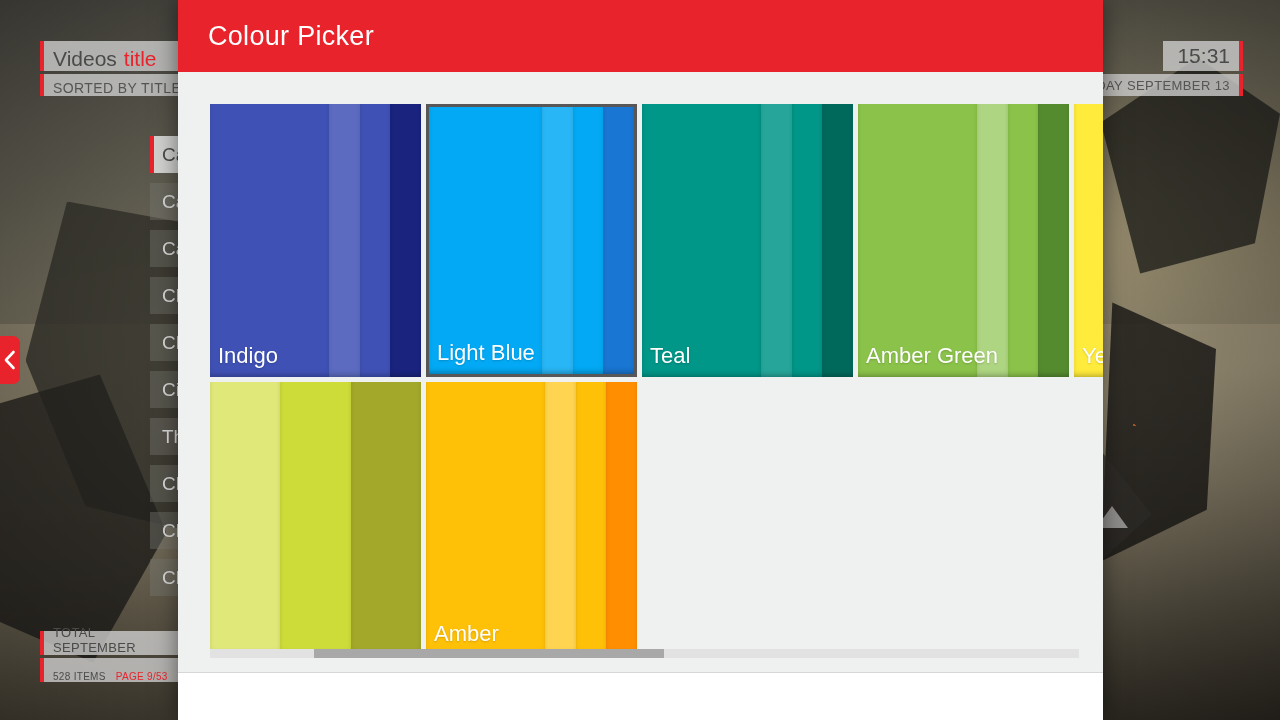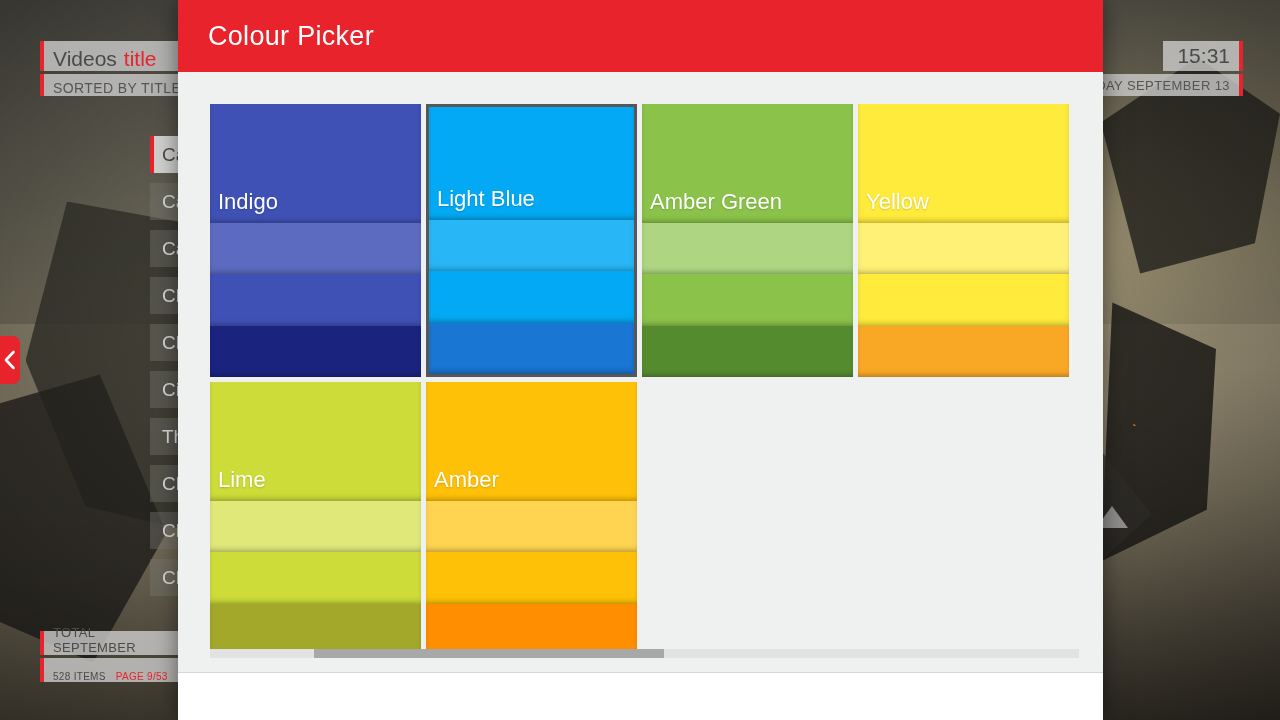--- a/index.html
+++ b/index.html
@@ -102,21 +102,21 @@
     position:absolute;left:0;top:72px;right:0;height:601px;
     background:#eff0f0;box-sizing:border-box;border-bottom:1px solid #d7d7d7;
   }
   #grid{
     position:absolute;left:32px;top:32px;right:0;top:32px;
     display:flex;gap:5px;flex-direction:column;
   }
   .grow{display:flex;gap:5px;}
   .swatch{
     width:211px;height:273px;flex:0 0 211px;position:relative;box-sizing:border-box;
-    display:flex;flex-direction:column;
+    display:flex;flex-direction:row;
   }
   .swatch.selected{border:3px solid #575757;}
   .sw-main{flex:0 0 119px;position:relative;}
   .swatch.selected .sw-main{flex-basis:113px;text-align:right;}
   .sw-main .lbl{
     position:absolute;left:8px;bottom:8px;color:#fff;font-size:22px;
     text-shadow:0 1px 2px rgba(0,0,0,.18);white-space:nowrap;
   }
   .sw-band{flex:1 1 0;}
   .sw-main,.sw-band{box-shadow:inset 0 -4px 6px -3px rgba(0,0,0,.35);}
@@ -214,41 +214,46 @@
           </div>
           <div class="swatch selected">
             <div class="sw-main" style="background: rgb(3, 169, 244);">
               <span class="lbl">Light Blue</span>
             </div>
             <div class="sw-band" style="background: rgb(41, 182, 246);"></div>
             <div class="sw-band" style="background: rgb(3, 169, 244);"></div>
             <div class="sw-band" style="background: rgb(25, 118, 210);"></div>
           </div>
           <div class="swatch">
+            <div class="sw-main" style="background: rgb(0, 150, 136);">
+              <span class="lbl">Teal</span>
+            </div>
+            <div class="sw-band" style="background: rgb(38, 166, 154);"></div>
+            <div class="sw-band" style="background: rgb(0, 150, 136);"></div>
+            <div class="sw-band" style="background: rgb(0, 105, 92);"></div>
+          </div>
+          <div class="swatch">
             <div class="sw-main" style="background: rgb(139, 195, 74);">
               <span class="lbl">Amber Green</span>
             </div>
             <div class="sw-band" style="background: rgb(174, 213, 129);"></div>
             <div class="sw-band" style="background: rgb(139, 195, 74);"></div>
             <div class="sw-band" style="background: rgb(85, 139, 47);"></div>
           </div>
           <div class="swatch">
             <div class="sw-main" style="background: rgb(255, 235, 59);">
               <span class="lbl">Yellow</span>
             </div>
             <div class="sw-band" style="background: rgb(255, 241, 118);"></div>
             <div class="sw-band" style="background: rgb(255, 235, 59);"></div>
             <div class="sw-band" style="background: rgb(249, 168, 37);"></div>
           </div>
         </div>
         <div class="grow">
           <div class="swatch">
-            <div class="sw-main" style="background: rgb(205, 220, 57);">
-              <span class="lbl">Lime</span>
-            </div>
             <div class="sw-band" style="background: rgb(224, 232, 122);"></div>
             <div class="sw-band" style="background: rgb(205, 220, 57);"></div>
             <div class="sw-band" style="background: rgb(163, 168, 42);"></div>
           </div>
           <div class="swatch">
             <div class="sw-main" style="background: rgb(255, 193, 7);">
               <span class="lbl">Amber</span>
             </div>
             <div class="sw-band" style="background: rgb(255, 212, 81);"></div>
             <div class="sw-band" style="background: rgb(255, 193, 7);"></div>

